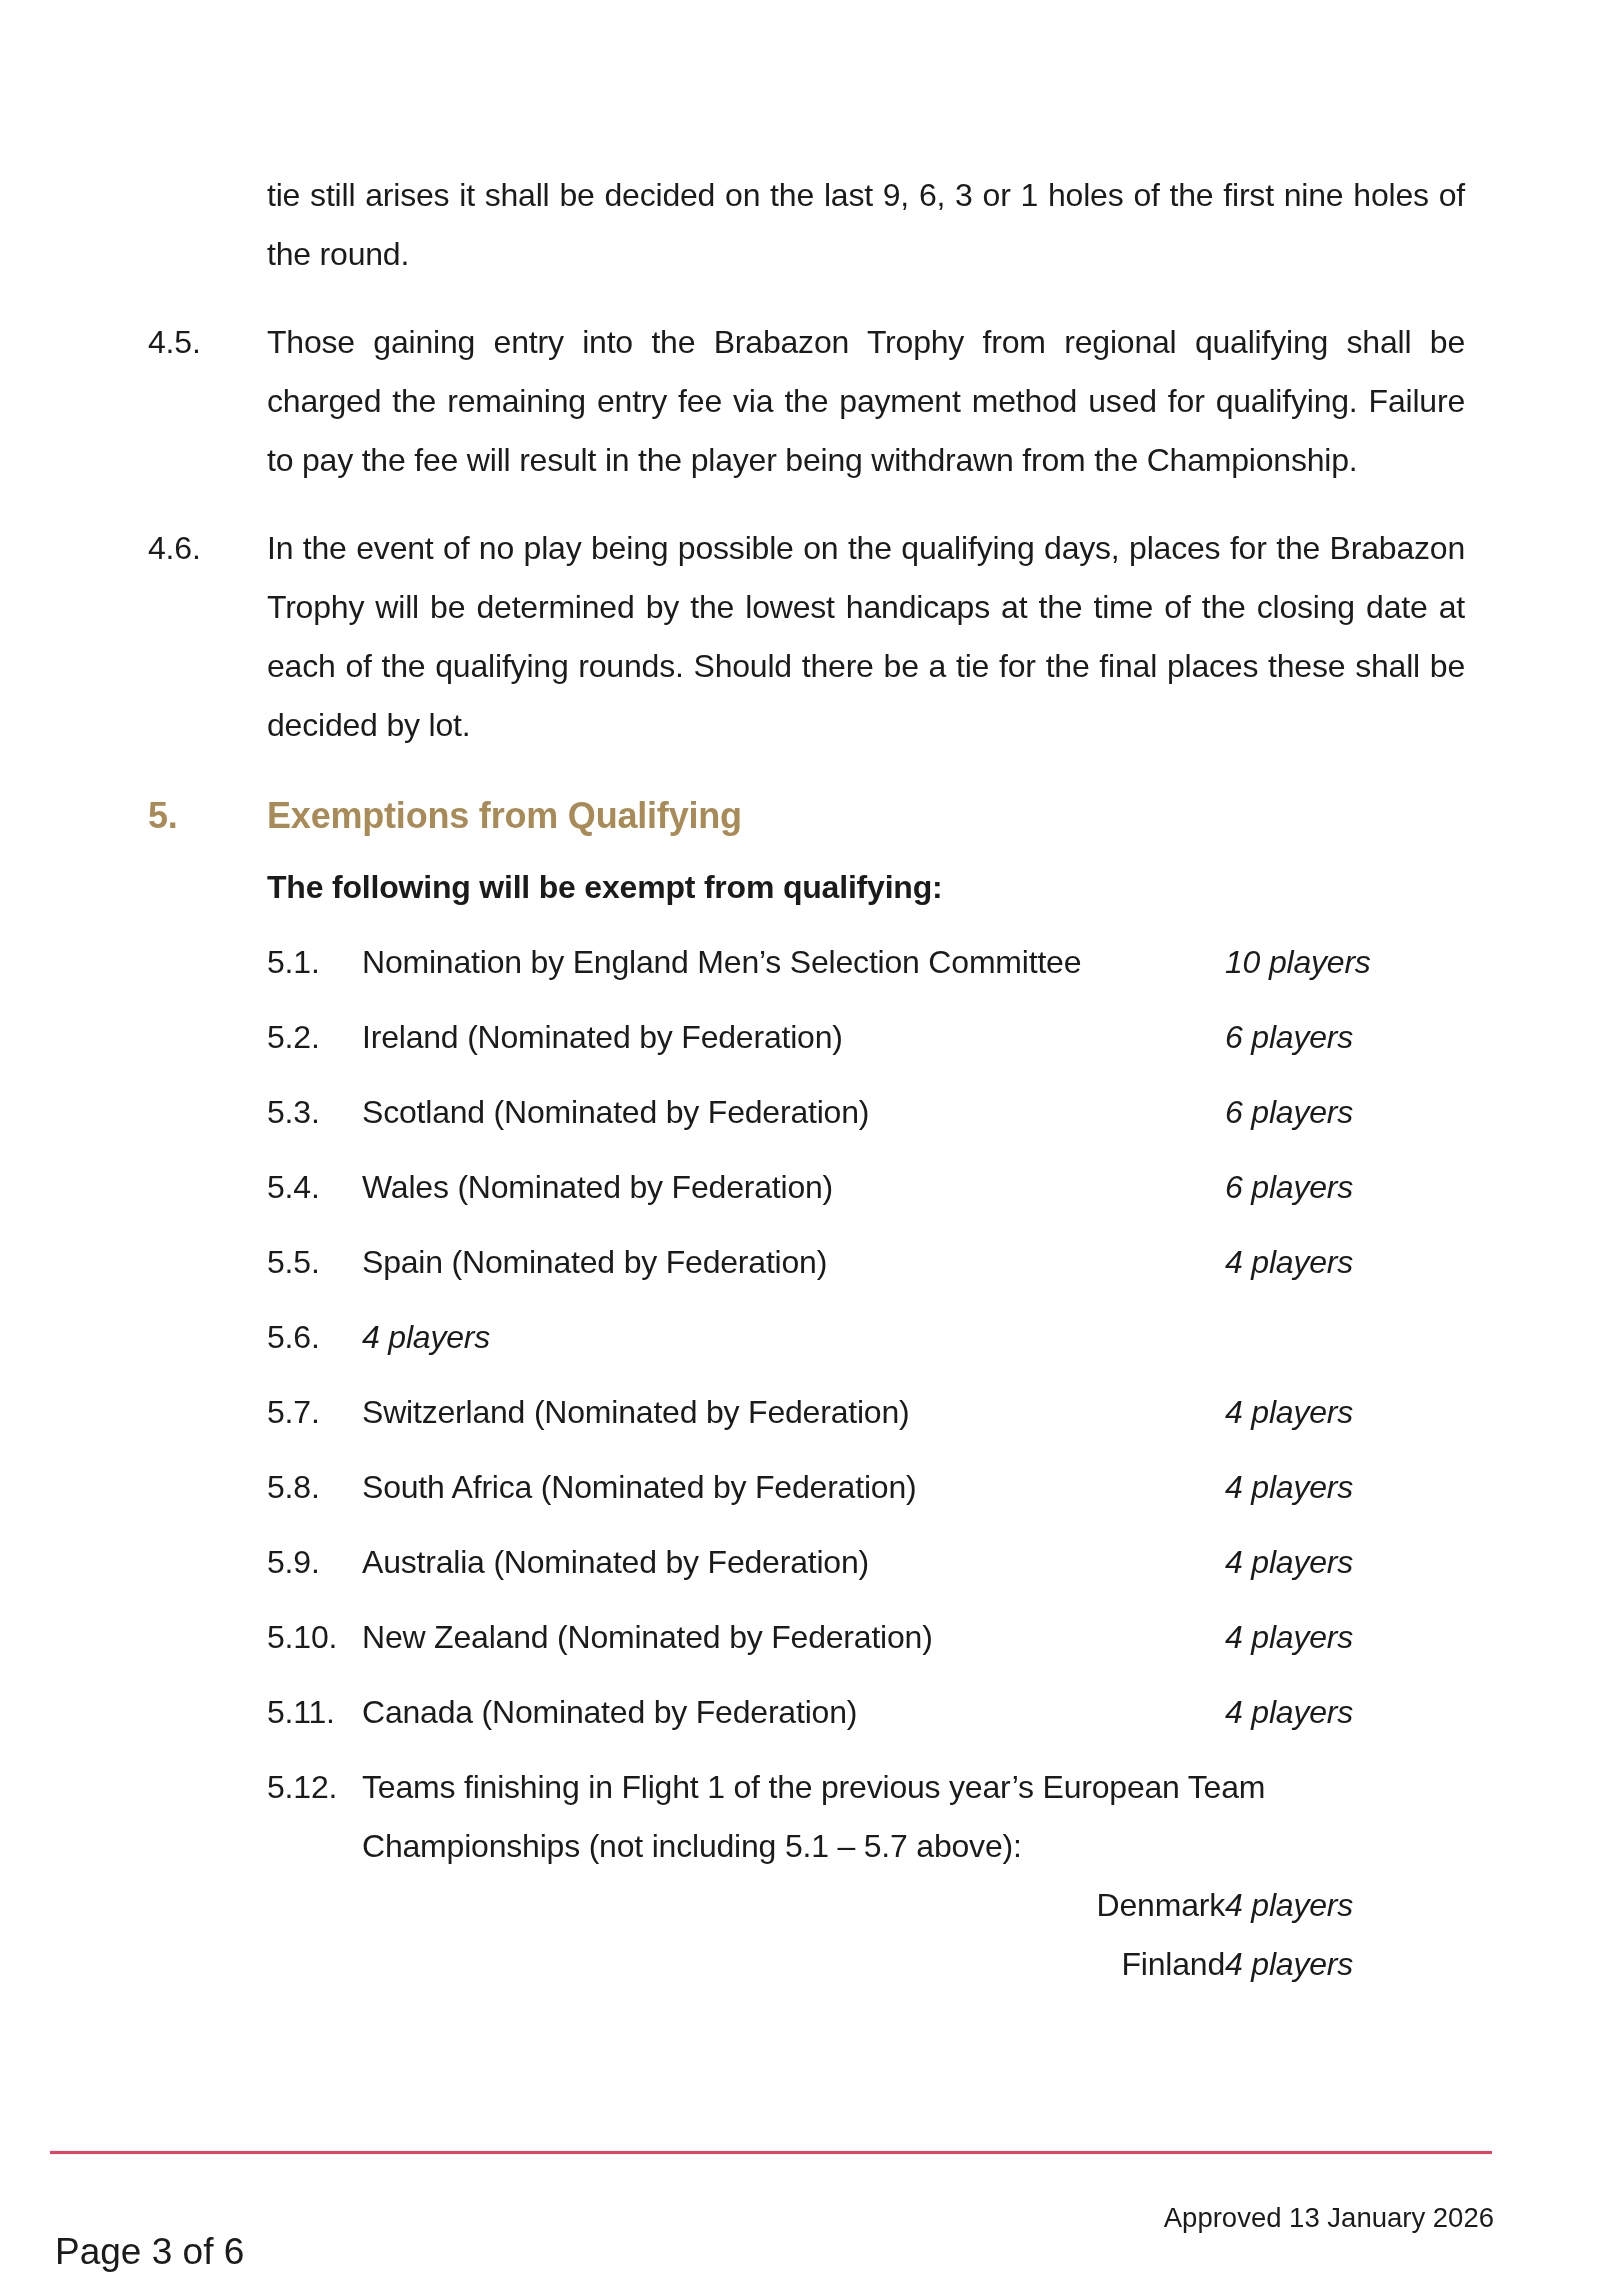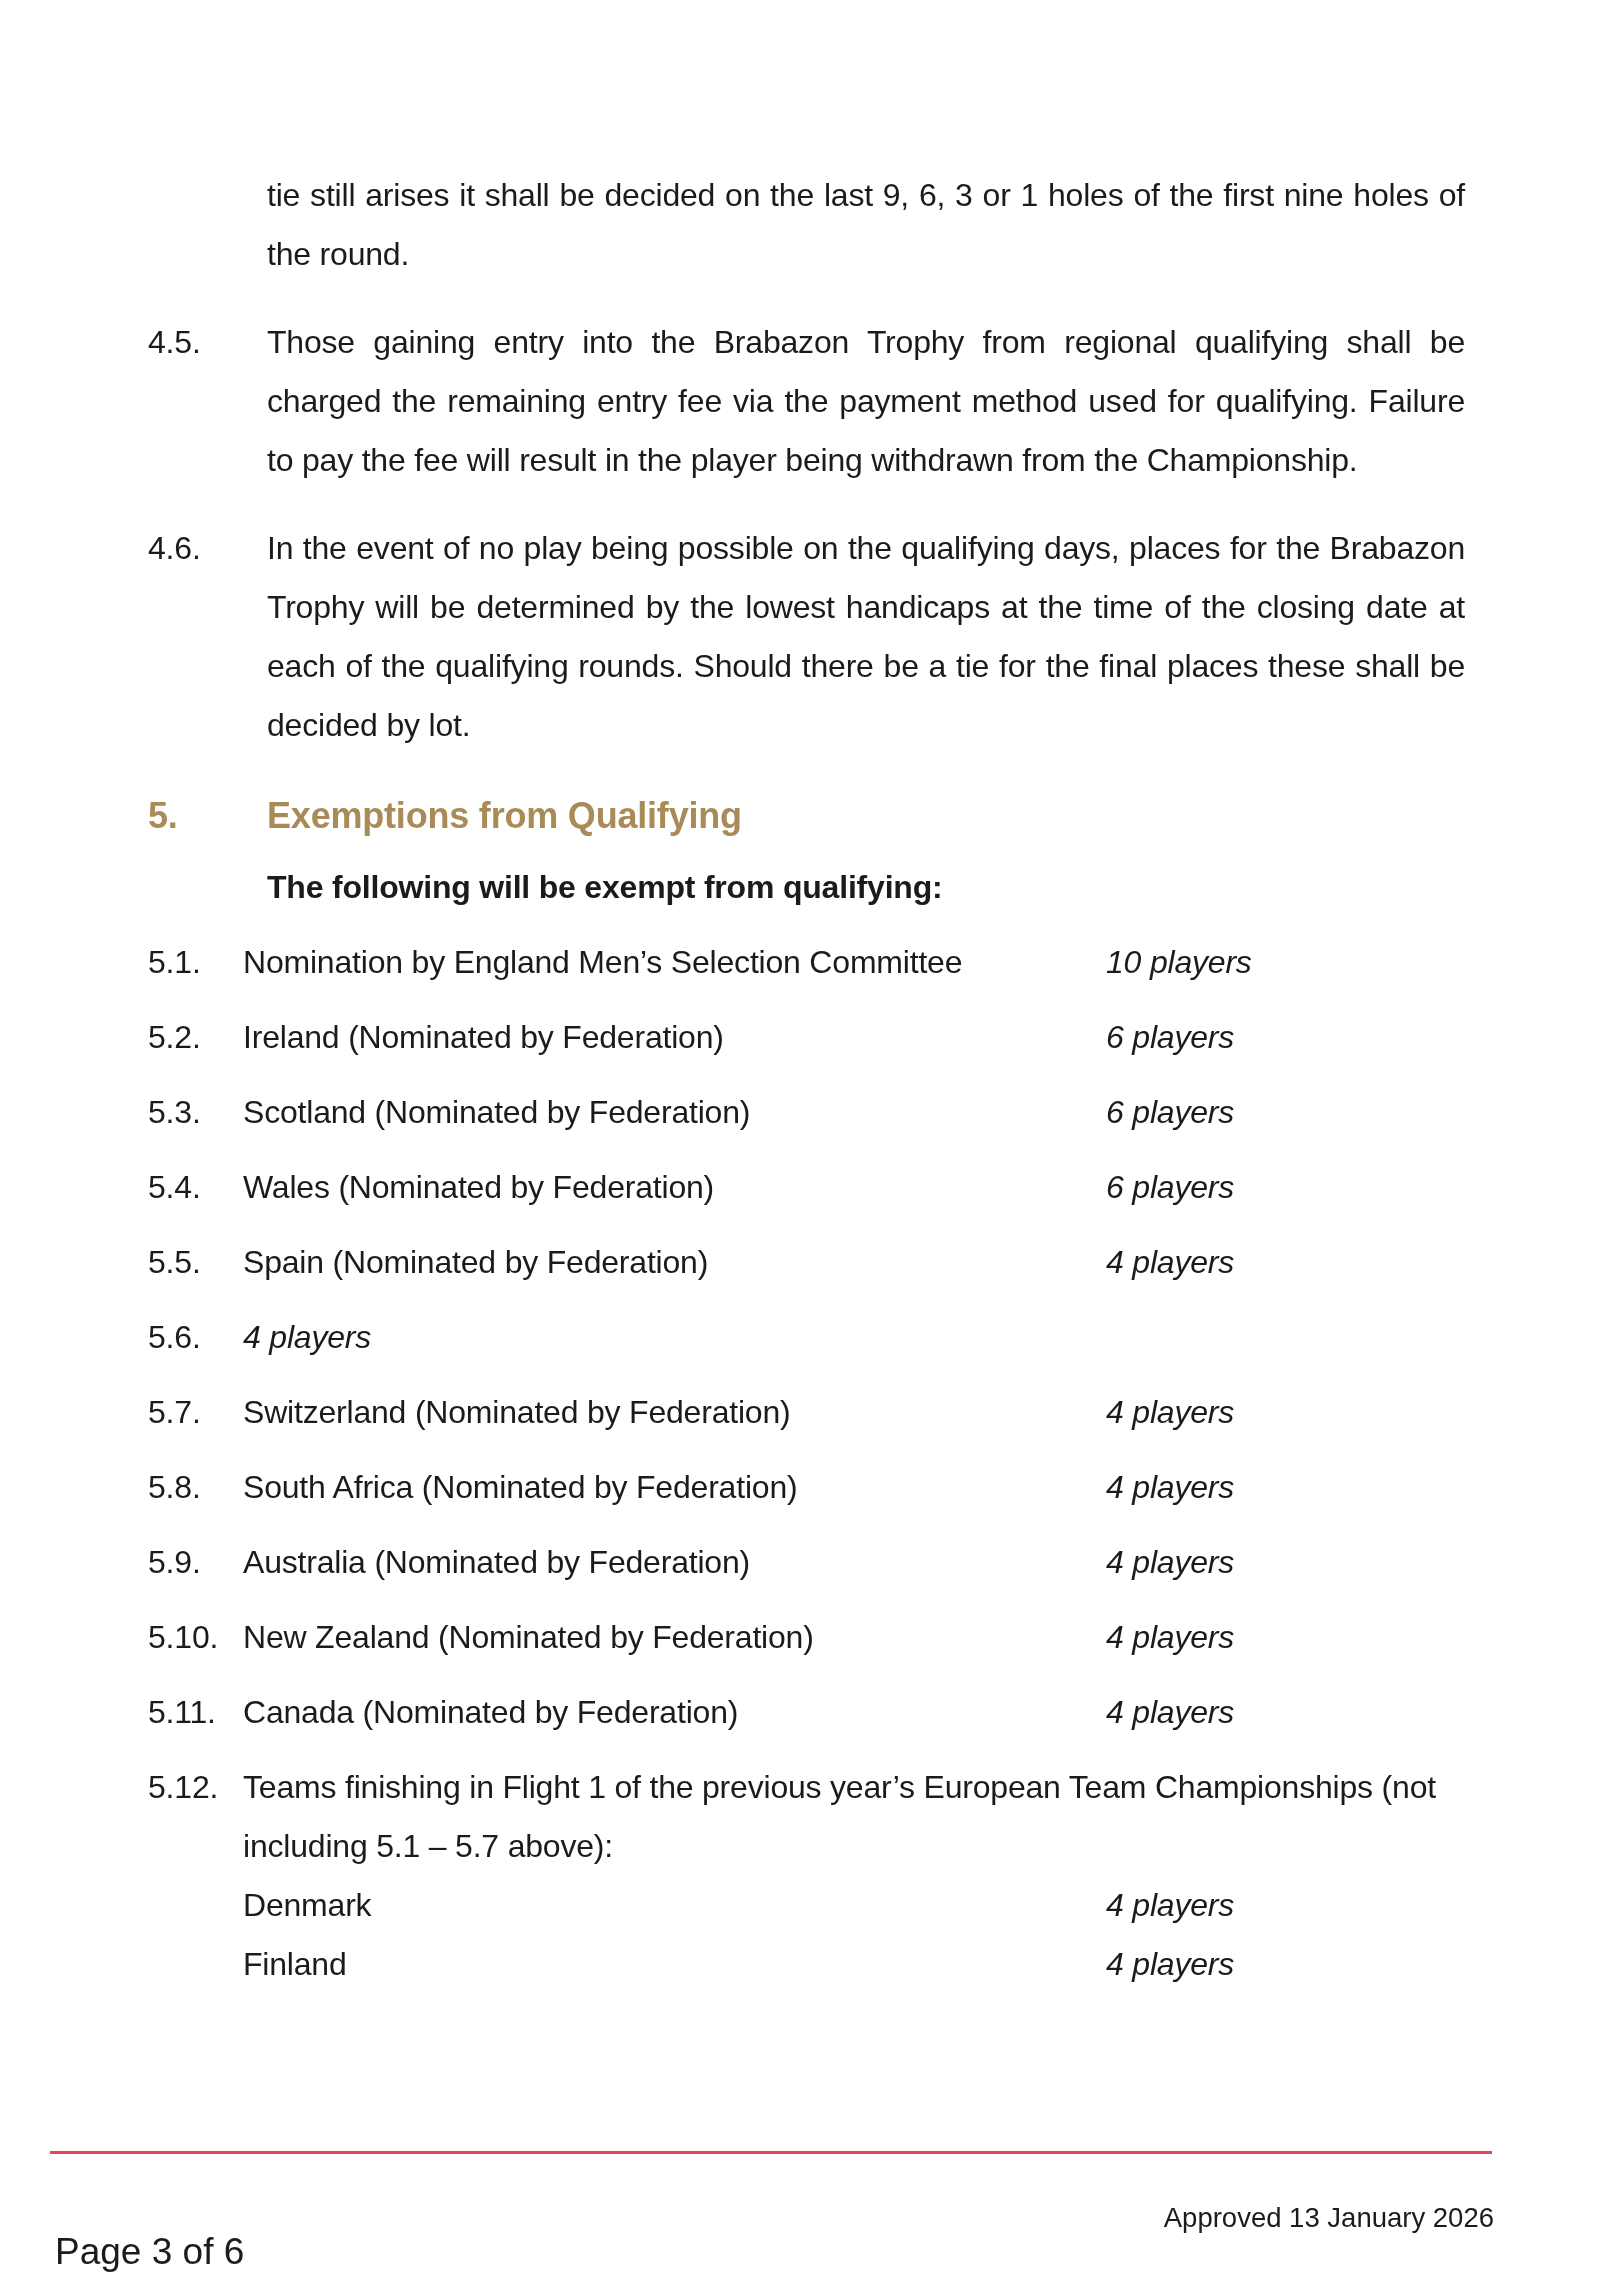--- a/index.html
+++ b/index.html
@@ -22,23 +22,23 @@
   .clause{display:flex;margin-top:29px;}
   .num{width:119px;flex:none;}
   .ptext{flex:1;text-align:justify;}
   .heading{
     display:flex;margin-top:31px;margin-bottom:13px;
     font-weight:bold;font-size:36px;line-height:59px;letter-spacing:-0.2px;
   }
   .hnum,.htitle{color:var(--gold);}
   .intro{margin:0 0 0 119px;font-weight:bold;}
   .list{margin-top:16px;}
-  .lrow{display:flex;}
+  .lrow{display:flex;margin-left:119px;}
   .lrow + .lrow{margin-top:16px;}
-  .lrow.sub{margin-top:0;}
+  .lrow.sub{margin-top:0;text-align:right;}
   .lnum{width:95px;flex:none;}
   .ltext{width:863px;flex:none;}
   .ltext.wide{width:auto;flex:1;}
   .lplayers{flex:none;white-space:nowrap;font-style:italic;}
   .divider{
     position:absolute;left:50px;right:125px;top:2151px;height:3.2px;
     background:var(--line);
   }
   .approved{
     position:absolute;right:123px;top:2202px;

